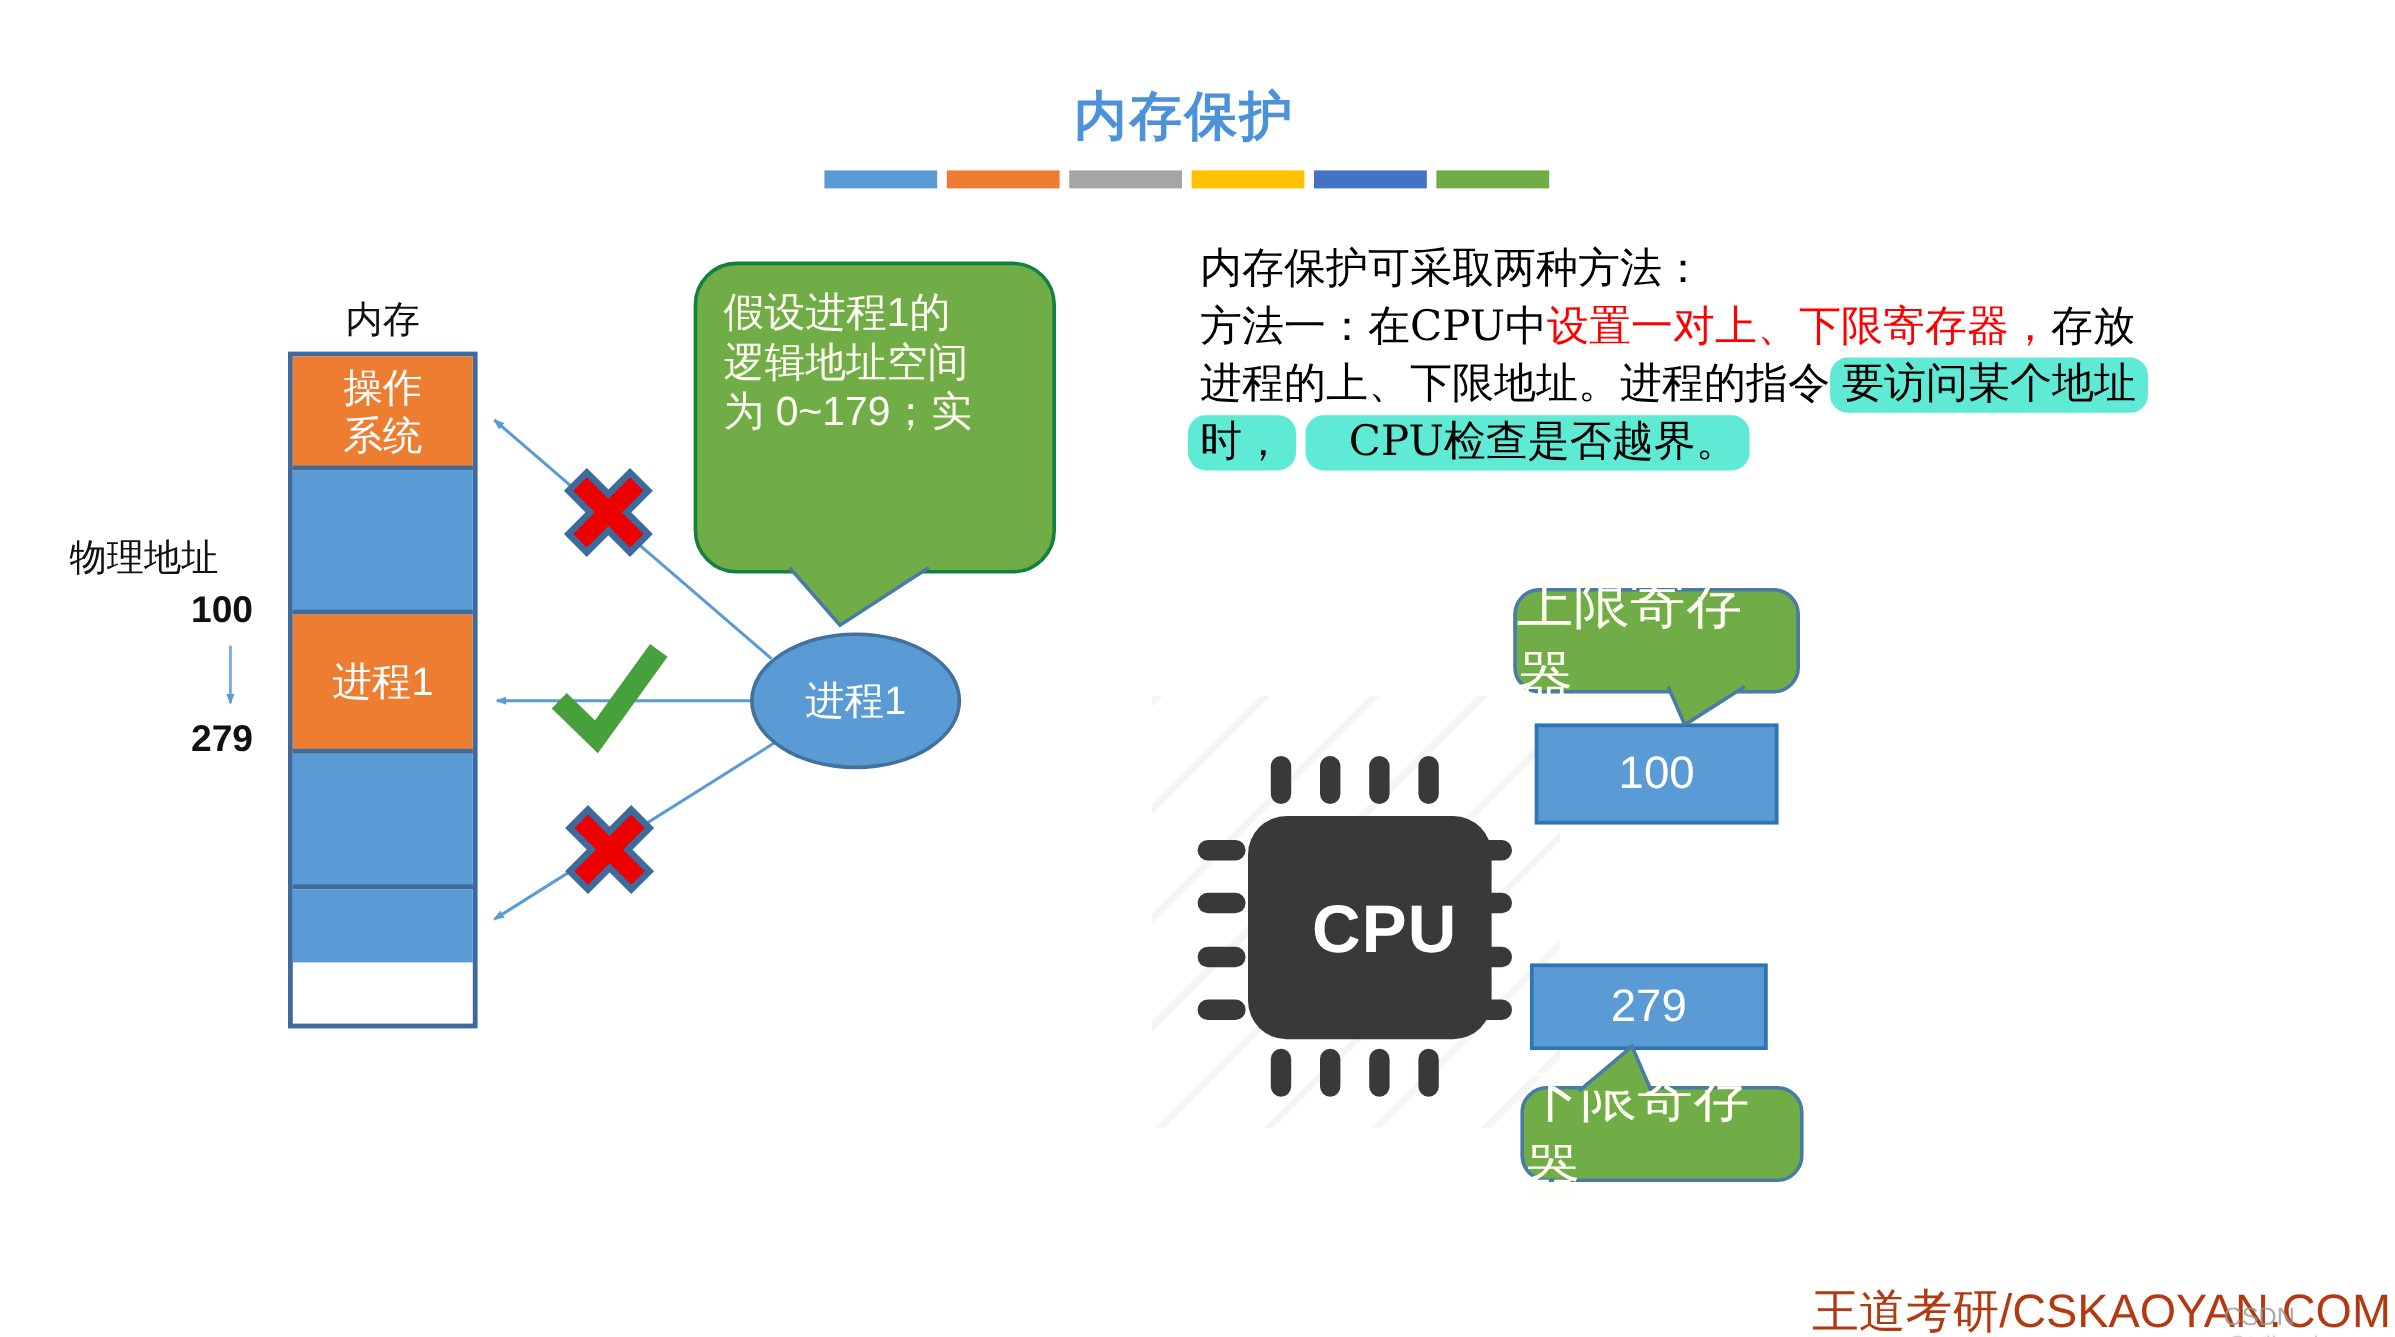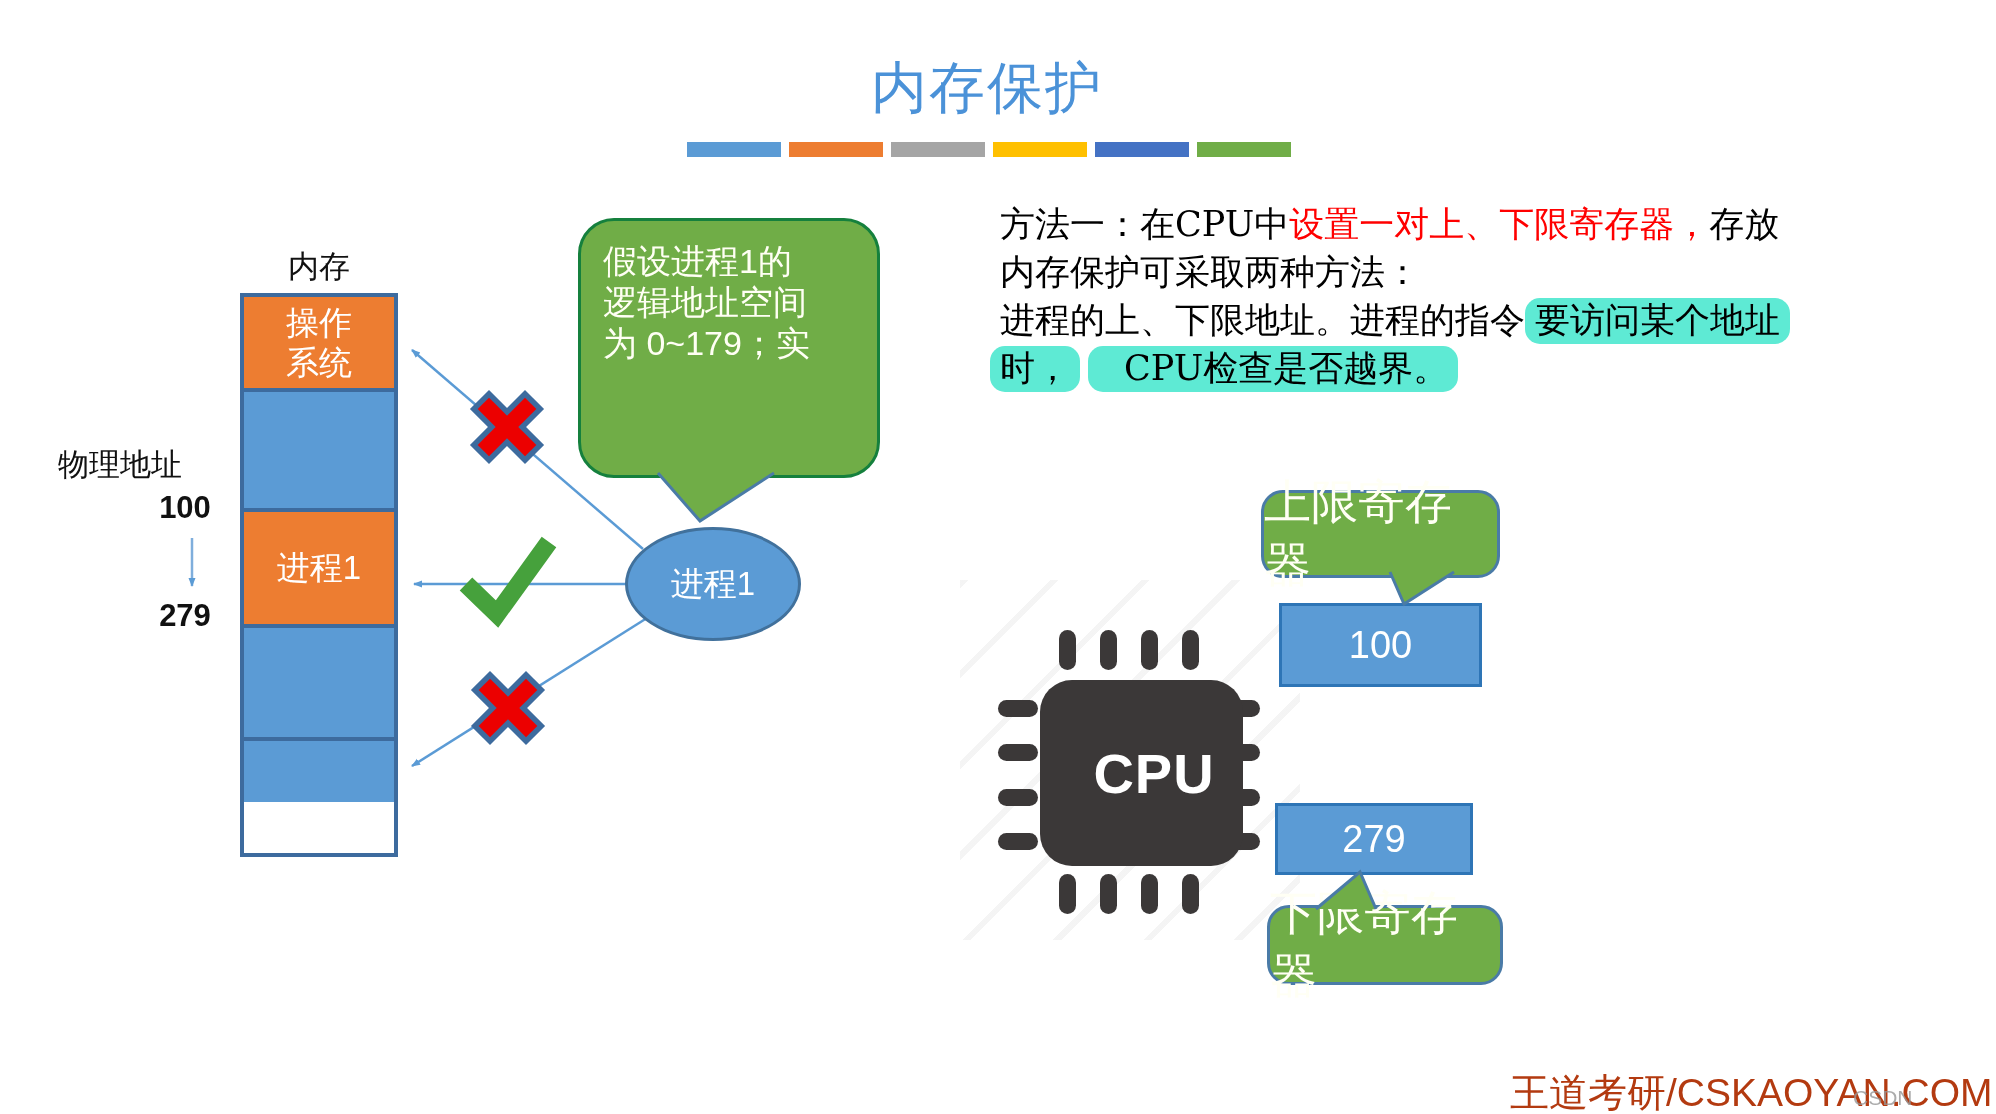--- a/index.html
+++ b/index.html
@@ -1,22 +1,22 @@
 <!DOCTYPE html>
 <html><head>
 <meta charset="utf-8">
 <style>
   html,body{margin:0;padding:0;background:#ffffff;}
   #page{position:relative;width:1996px;height:1114px;background:#ffffff;overflow:hidden;
         font-family:"Liberation Sans",sans-serif;}
 
   
-  .title{position:absolute;left:787px;top:51px;width:400px;text-align:center;
+  .title{position:absolute;left:787px;top:68px;width:400px;text-align:center;
          font-family:"DejaVu Serif","Liberation Serif",serif;
-         font-size:56px;font-weight:normal;color:#4B92D8;letter-spacing:2px;}
+         font-size:44px;font-weight:bold;color:#4B92D8;letter-spacing:2px;}
   .bars{position:absolute;left:687px;top:142px;display:flex;gap:8px;}
   .bars .bar{width:94px;height:15px;}
 
   
   .mem-label{position:absolute;left:240px;top:246px;width:158px;text-align:center;
              font-family:"DejaVu Serif",serif;font-size:31px;color:#111;}
   .mem-col{position:absolute;left:240px;top:293px;width:158px;height:564px;
            border:4px solid #3D6B9E;box-sizing:border-box;display:flex;flex-direction:column;}
   .mem-block{box-sizing:border-box;display:flex;align-items:center;justify-content:center;
              text-align:center;color:#fff;font-size:33px;line-height:40px;padding:0 26px;
@@ -124,22 +124,22 @@
     <div class="p p1">假设进程1的
 逻辑地址空间
 为 0~179；实</div>
   </div>
 
   <div class="ellipse">
     <span>进程1</span>
   </div>
 
   <div class="method">
+    <div class="ln"><span>内存保护可采取两种方法：</span></div>
     <div class="ln"><span>方法一：在CPU中</span><span class="red">设置一对上、下限寄存器，</span><span>存放</span></div>
-    <div class="ln"><span>内存保护可采取两种方法：</span></div>
     <div class="ln"><span>进程的上、下限地址。进程的指令</span><span class="hl">要访问某个地址</span></div>
     <div class="ln ln4"><span class="hl first">时，</span><span class="hl second">CPU检查是否越界。</span></div>
   </div>
 
   <div class="cpu-stripes"></div>
   <div class="pins-h pins-top">
     <div class="pin"></div>
       <div class="pin"></div>
       <div class="pin"></div>
       <div class="pin"></div>

